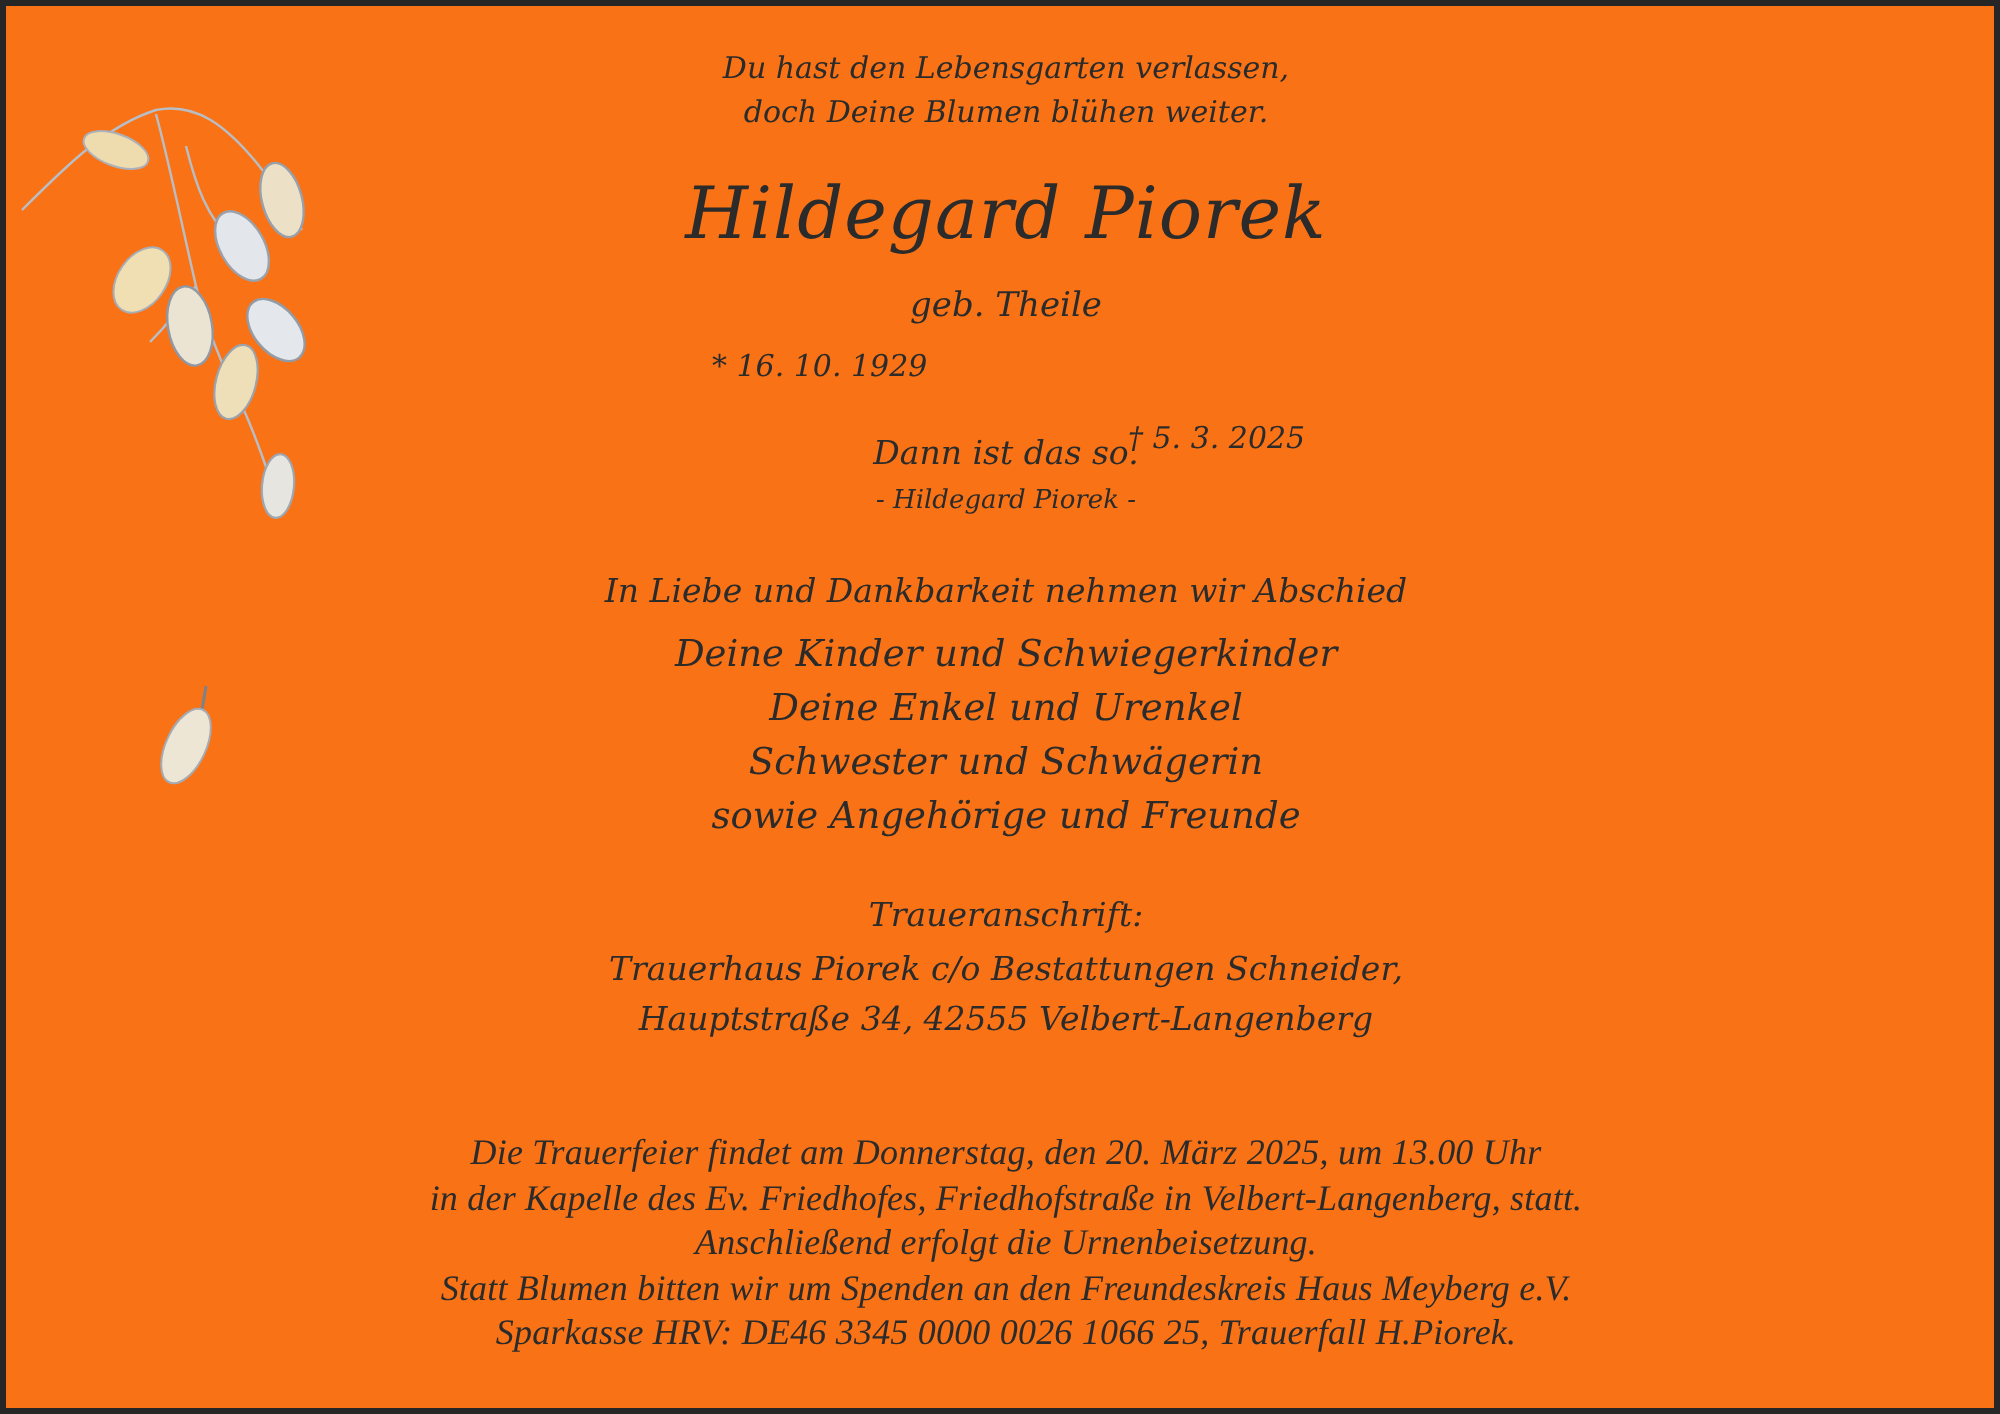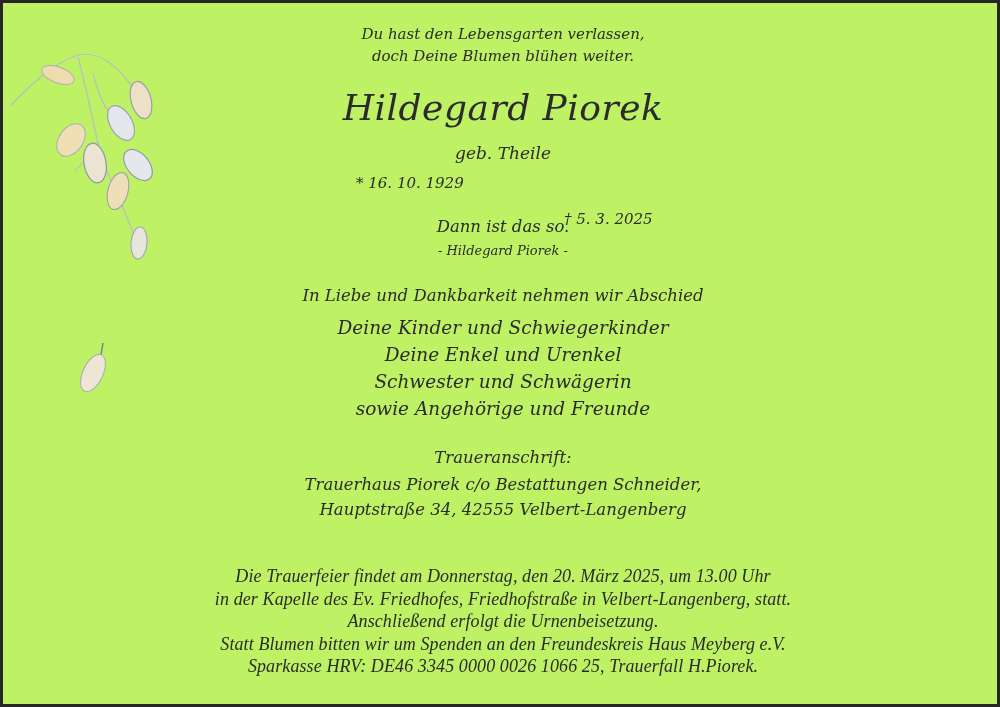--- a/index.html
+++ b/index.html
@@ -2,21 +2,21 @@
 <html><head>
 <meta charset="utf-8">
 <style>
   html, body { margin: 0; padding: 0; background: #ffffff; }
   body { width: 1000px; height: 707px; overflow: hidden; position: relative; }
   .card {
     position: absolute; left: 0; top: 0;
     width: 1000px; height: 707px;
     box-sizing: border-box;
     border: 3px solid #262626;
-    background: #bef264;
+    background: #f97316;
     color: #2b2b2b;
     font-family: "DejaVu Serif", "Liberation Serif", serif;
   }
   .line {
     position: absolute; left: 0; width: 1000px;
     text-align: center; white-space: nowrap;
   }
   .it { font-style: italic; }
   .motto { font-size: 15px; line-height: 22px; font-family: "DejaVu Serif", serif; }
   .name { font-size: 36px; letter-spacing: 0.5px; top: 84px; }

